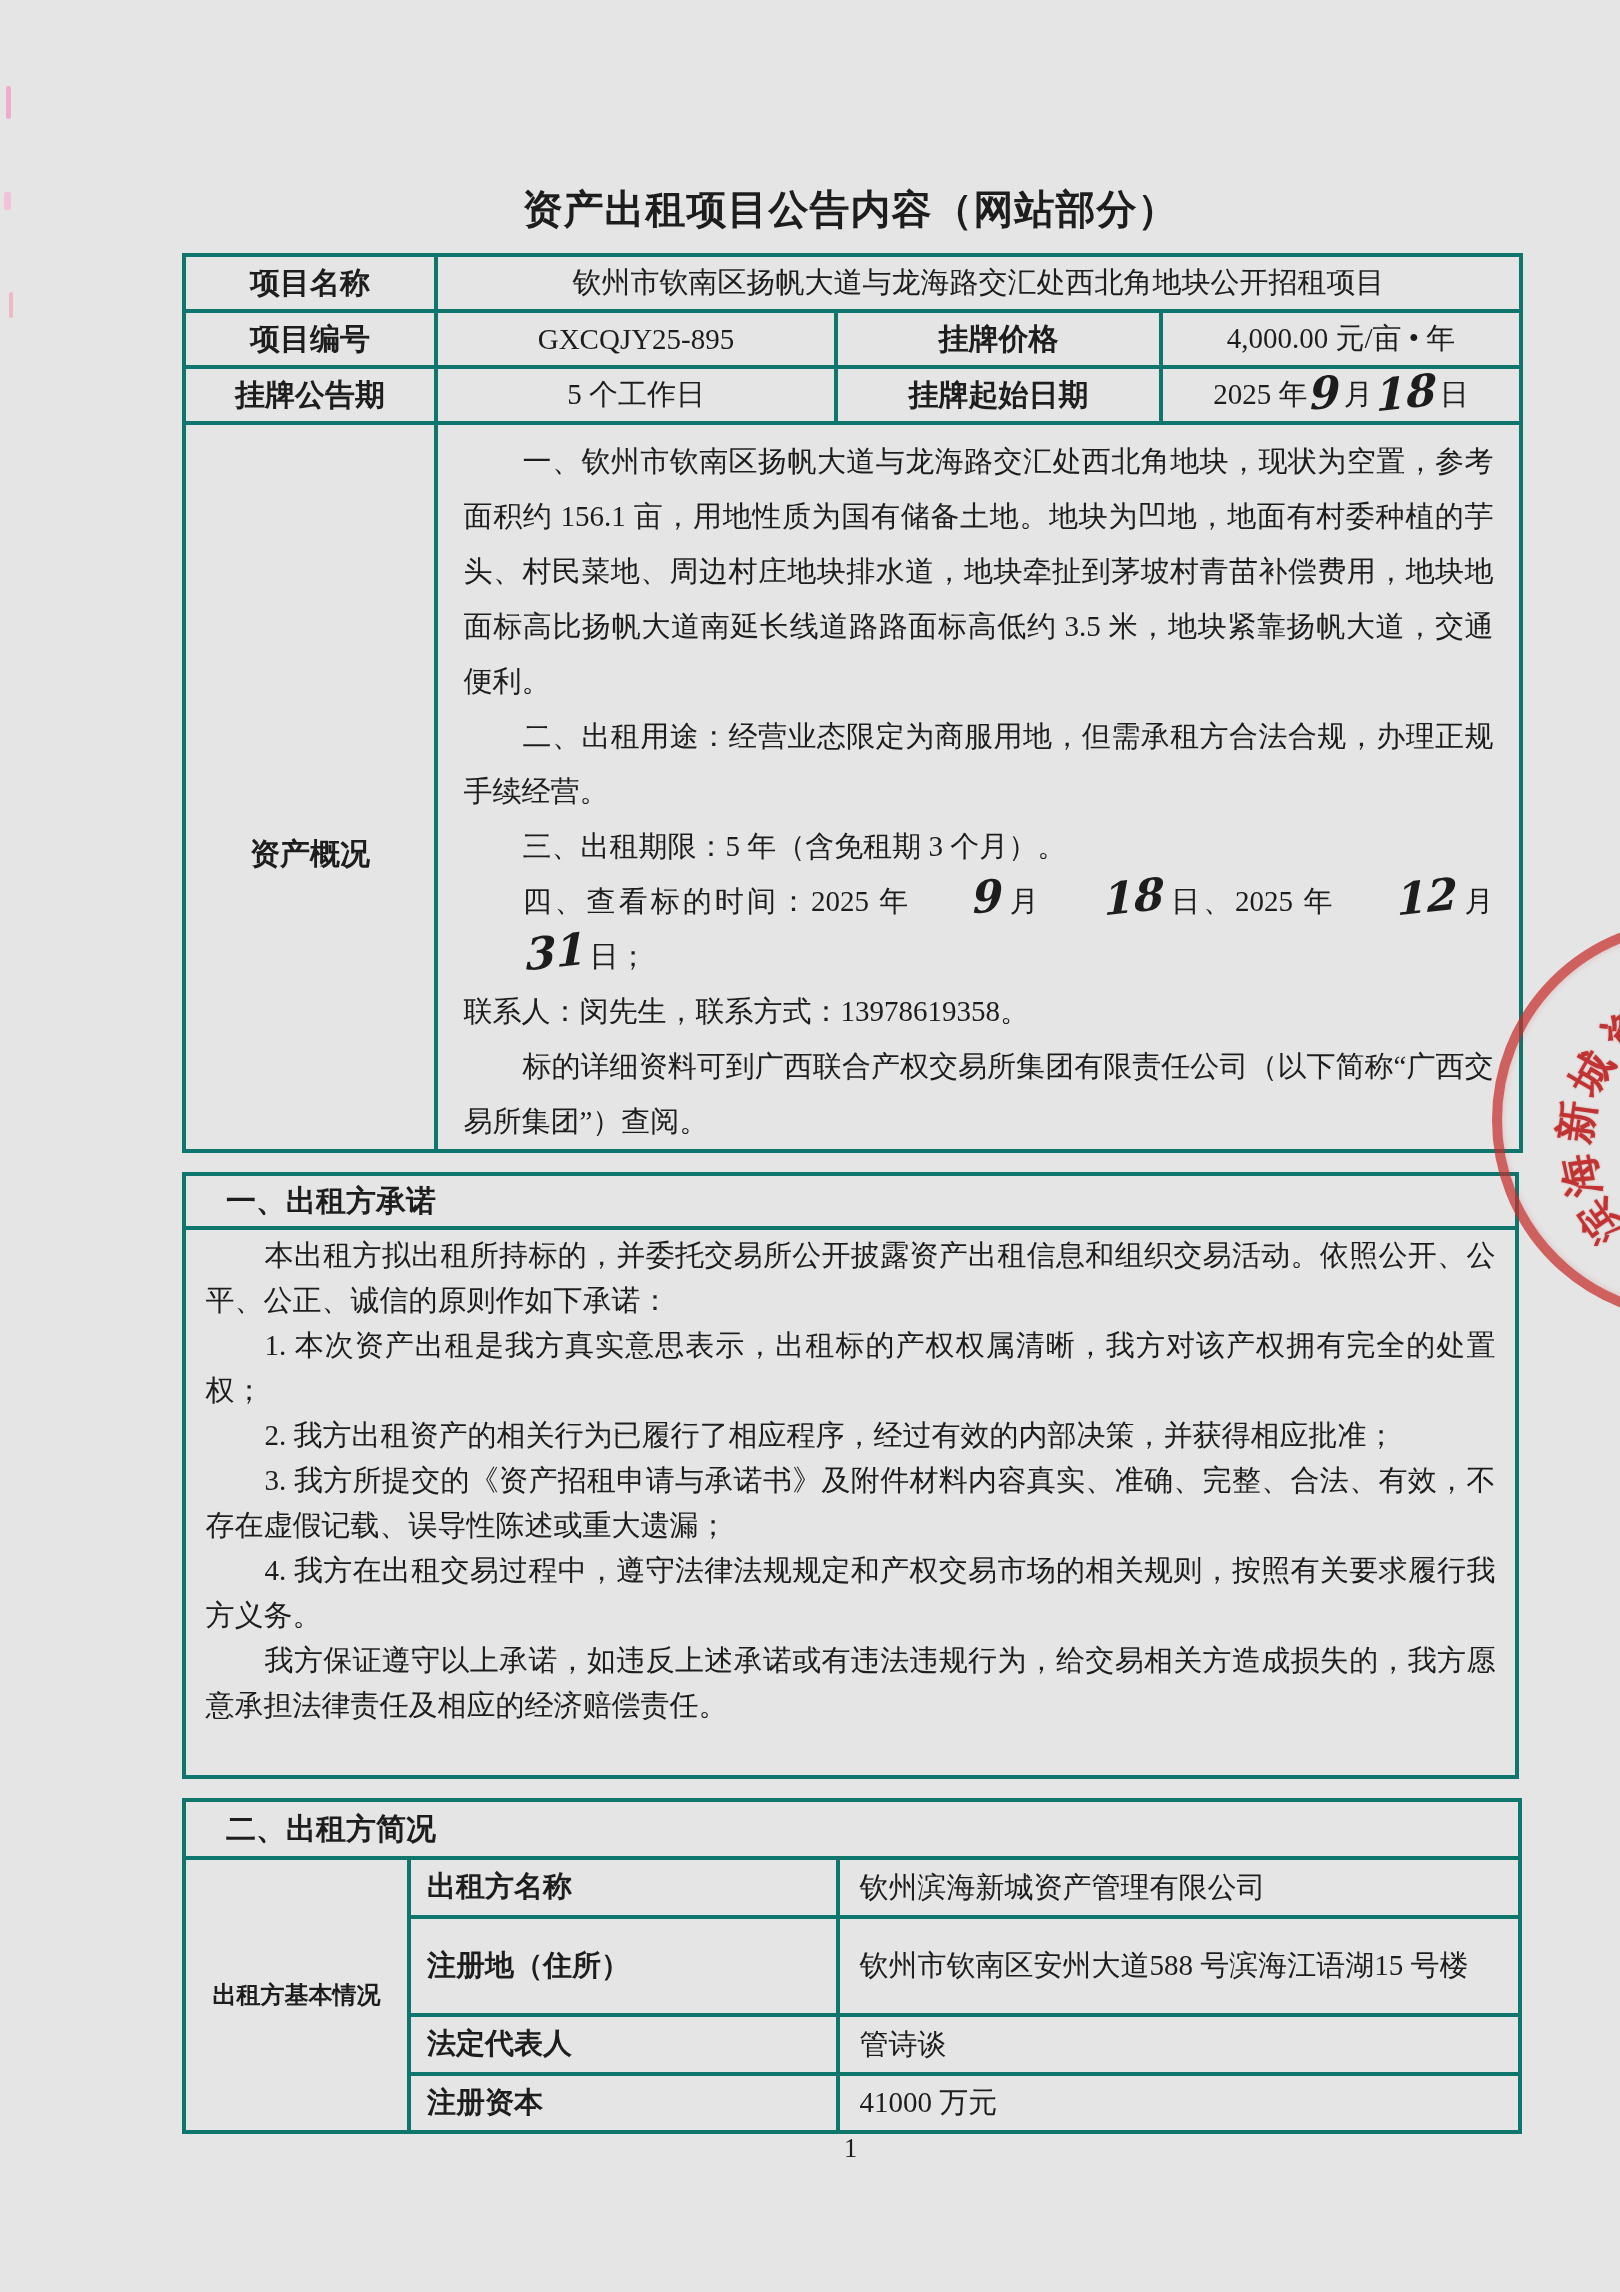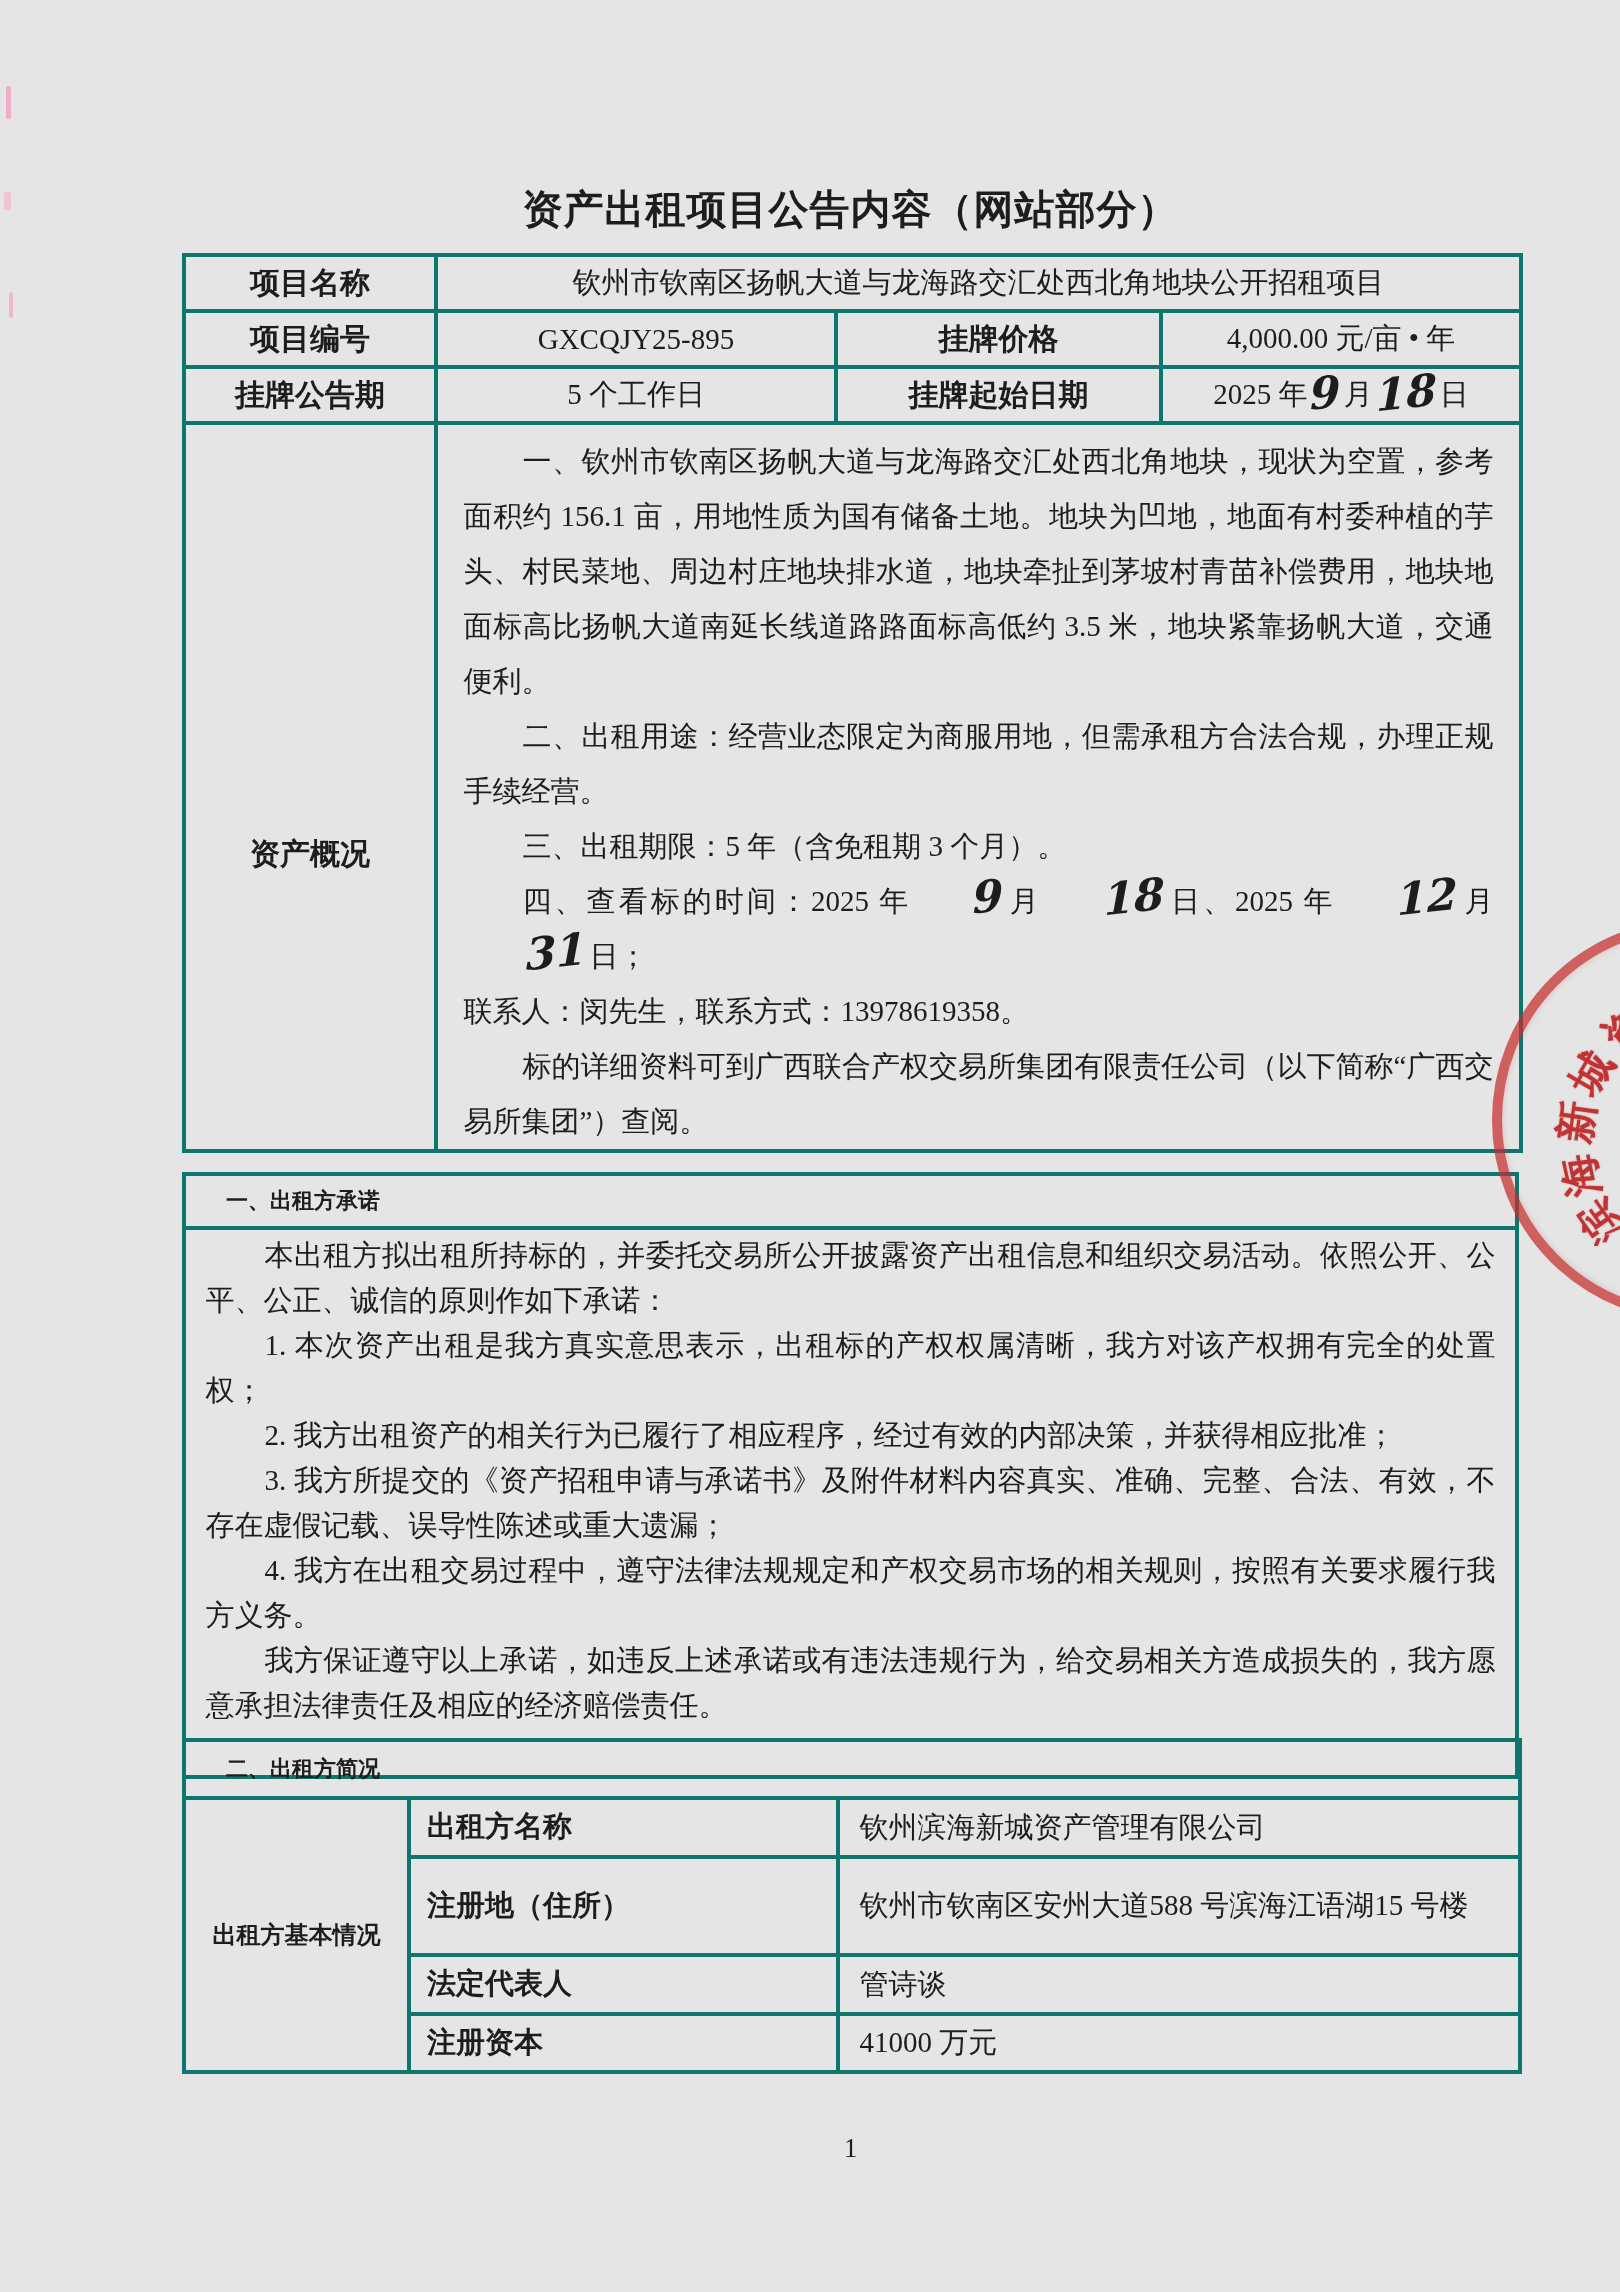--- a/index.html
+++ b/index.html
@@ -5,32 +5,32 @@
   html,body{margin:0;padding:0;background:#9a9a9a;}
   .page{position:relative;width:1620px;height:2293px;background:#e5e5e5;
         font-family:"Liberation Serif","DejaVu Serif",serif;color:#1d1d1d;overflow:hidden;}
   .doc-title{position:absolute;top:182px;left:182px;width:1337px;text-align:center;
         font-family:"Liberation Sans","DejaVu Sans",sans-serif;font-weight:700;
         font-size:40px;letter-spacing:1px;}
   table{border-collapse:collapse;table-layout:fixed;width:1337px;background:transparent;}
   td{border:4px solid #0f766e;overflow:hidden;}
   .t-main{position:absolute;top:253px;left:182px;}
   .t-sec1{position:absolute;top:1172px;left:182px;}
-  .t-sec2{position:absolute;top:1738px;left:182px;border-radius:30px;}
+  .t-sec2{position:absolute;top:1798px;left:182px;border-radius:30px;}
   .lbl{font-family:"Liberation Sans","DejaVu Sans",sans-serif;font-weight:700;
        font-size:30px;text-align:center;vertical-align:middle;}
   .val{font-size:29px;text-align:center;vertical-align:middle;
        font-family:"Liberation Serif","DejaVu Serif",serif;}
   .info-row{height:56px;}
   .overview-label-cell{vertical-align:middle;padding-top:137px;}
   .overview-cell{vertical-align:top;padding:8.8px 25.5px 0 25.5px;}
   .overview-cell p{margin:0;font-size:29px;line-height:55px;text-align:justify;}
   .indent{text-indent:59px;}
   .sec-head{height:48px;font-family:"Liberation Sans","DejaVu Sans",sans-serif;
-       font-weight:700;font-size:22px;text-align:left;padding-left:40px;vertical-align:middle;}
+       font-weight:700;font-size:30px;text-align:left;padding-left:40px;vertical-align:middle;}
   .sec-body{height:534px;vertical-align:top;padding:2.9px 19.6px 7.8px 19.6px;}
   .sec-body p{margin:0;font-size:29px;line-height:45px;text-align:justify;text-indent:59px;}
   .sec2-head{height:58px;}
   .group-cell{font-family:"Liberation Sans","DejaVu Sans",sans-serif;font-weight:700;
        font-size:24px;text-align:center;vertical-align:middle;line-height:1.7;
        padding:0 13.7px;}
   .cell-lbl{font-family:"Liberation Sans","DejaVu Sans",sans-serif;font-weight:700;
        font-size:29px;text-align:left;padding-left:16px;vertical-align:middle;}
   .cell-val{font-size:29px;text-align:left;padding:3.9px 15.7px 3.9px 19.6px;vertical-align:middle;
        line-height:47px;}

